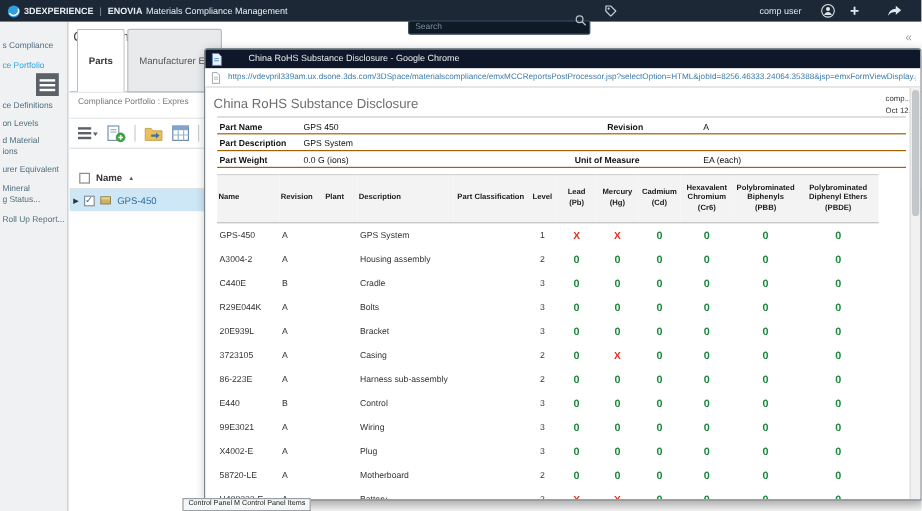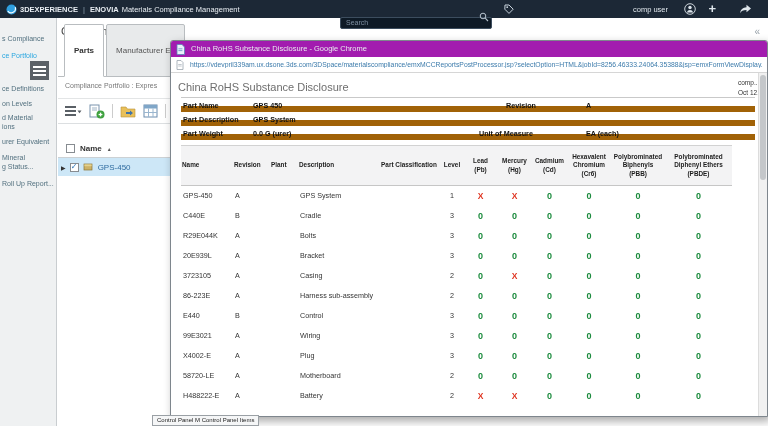--- a/index.html
+++ b/index.html
@@ -45,33 +45,33 @@
 .name-h{font-size:8px;font-weight:bold;color:#333}
 .sort{font-size:5px;color:#555}
 .grid-row{position:absolute;left:0;right:0;top:140px;height:18px;background:#cde7f7;display:flex;align-items:center;gap:4px;padding-left:3px}
 .exp{font-size:6px;color:#333;cursor:pointer}
 .cb{width:9px;height:9px;border:1px solid #878c91;background:#fff;display:inline-flex;align-items:center;justify-content:center;cursor:pointer}
 .cb.checked::after{content:"✓";font-size:8px;color:#2a72b5;line-height:1}
 .part-link{font-size:8px;color:#2f6ca0;cursor:pointer}
 
 
 .popup{position:absolute;left:170px;top:40px;width:598px;height:377px;background:#fff;border:1px solid #7e868d;border-radius:3px 3px 0 0;box-shadow:3px 4px 10px rgba(0,0,0,.35);z-index:50;overflow:hidden}
-.p-title{height:16px;background:#a21caf;color:#e8ebee;font-size:7.5px;line-height:16px;padding-left:20px;position:relative;white-space:nowrap;cursor:default}
+.p-title{height:16px;background:#0f172a;color:#e8ebee;font-size:7.5px;line-height:16px;padding-left:36px;position:relative;white-space:nowrap;cursor:default}
 .p-title svg{position:absolute;left:5px;top:2.5px}
 .p-urlbar{height:16px;background:#fff;border-bottom:1px solid #d6d6d6;position:relative}
 .p-urlbar svg{position:absolute;left:5px;top:3px}
 .p-urlbar .u{position:absolute;left:19px;top:4px;right:4px;font-size:6.8px;color:#3c7bab;white-space:nowrap;overflow:hidden}
 .p-body{position:absolute;top:32px;left:0;right:0;bottom:0;overflow:hidden}
 .p-heading{position:absolute;left:7px;top:8px;font-size:11px;color:#6e6e6e}
 .p-meta{position:absolute;left:567px;top:5px;width:60px;font-size:6.5px;color:#333;line-height:1.5;white-space:nowrap}
 .p-hr{position:absolute;left:10px;right:12px;top:24px;border-top:1px solid #c9c9c9}
-.frow{position:absolute;left:10px;right:12px;height:14px;border-bottom:6px solid #a16207;font-size:7.2px;color:#222}
+.frow{position:absolute;left:10px;right:12px;height:14px;border-bottom:1px solid #a16207;font-size:7.2px;color:#222}
 .fr1{top:25px}.fr2{top:39px}.fr3{top:53px}
 .frow b{position:absolute;top:3px;color:#111}
-.frow .v{position:absolute;top:3px;color:#111;font-weight:bold}
+.frow .v{position:absolute;top:3px;color:#111;font-weight:normal}
 .fl1{left:2px}.fv1{left:72px}.fl2{left:325px}.fl2b{left:298px}.fv2{left:405px}
 .sub-table{position:absolute;left:10px;top:72px;width:551px;border-collapse:collapse;table-layout:fixed}
 .w0{width:52px}.w1{width:37px}.w2{width:28px}.w3{width:80px}.w4{width:62px}.w5{width:24px}
 .w6{width:33px}.w7{width:35px}.w8{width:35px}.w9{width:44px}.w10{width:54px}.w11{width:67px}
 .sub-table th{background:#f3f3f4;border-top:1px solid #d2d2d2;border-bottom:1px solid #c6c6c6;font-size:6.4px;font-weight:bold;color:#1c1c1c;padding:3px 1px;line-height:1.3;white-space:pre-line;vertical-align:middle;height:40px}
 .sub-table td{font-size:7.2px;color:#333;height:20px;padding:0 2px;vertical-align:middle;white-space:nowrap;overflow:hidden}
 .tl{text-align:left}.tc{text-align:center}
 td.sg{color:#1a8a3c;font-weight:bold;font-size:9px}
 td.sx{color:#df3420;font-weight:bold;font-size:8.5px}
 .p-scroll{position:absolute;top:32px;right:0;width:9px;bottom:0;background:#f1f1f1;border-left:1px solid #dcdcdc;z-index:5;cursor:pointer}
@@ -227,21 +227,21 @@
       <span class="v fv1">GPS 450</span>
       <b class="fl2">Revision</b>
       <span class="v fv2">A</span>
     </div>
     <div class="frow fr2">
       <b class="fl1">Part Description</b>
       <span class="v fv1">GPS System</span>
     </div>
     <div class="frow fr3">
       <b class="fl1">Part Weight</b>
-      <span class="v fv1">0.0 G (urer)</span>
+      <span class="v fv1">0.0 G (ions)</span>
       <b class="fl2b">Unit of Measure</b>
       <span class="v fv2">EA (each)</span>
     </div>
 
     <table class="sub-table">
       <colgroup>
         <col class="w0">
           <col class="w1">
           <col class="w2">
           <col class="w3">
@@ -289,20 +289,34 @@
             <td class="tc"></td>
             <td class="tc">1</td>
             <td class="tc sx">X</td>
             <td class="tc sx">X</td>
             <td class="tc sg">0</td>
             <td class="tc sg">0</td>
             <td class="tc sg">0</td>
             <td class="tc sg">0</td>
           </tr>
 
+          <tr>
+            <td class="tl">A3004-2</td>
+            <td class="tl">A</td>
+            <td class="tl"></td>
+            <td class="tl">Housing assembly</td>
+            <td class="tc"></td>
+            <td class="tc">2</td>
+            <td class="tc sg">0</td>
+            <td class="tc sg">0</td>
+            <td class="tc sg">0</td>
+            <td class="tc sg">0</td>
+            <td class="tc sg">0</td>
+            <td class="tc sg">0</td>
+          </tr>
 
           <tr>
             <td class="tl">C440E</td>
             <td class="tl">B</td>
             <td class="tl"></td>
             <td class="tl">Cradle</td>
             <td class="tc"></td>
             <td class="tc">3</td>
             <td class="tc sg">0</td>
             <td class="tc sg">0</td>

